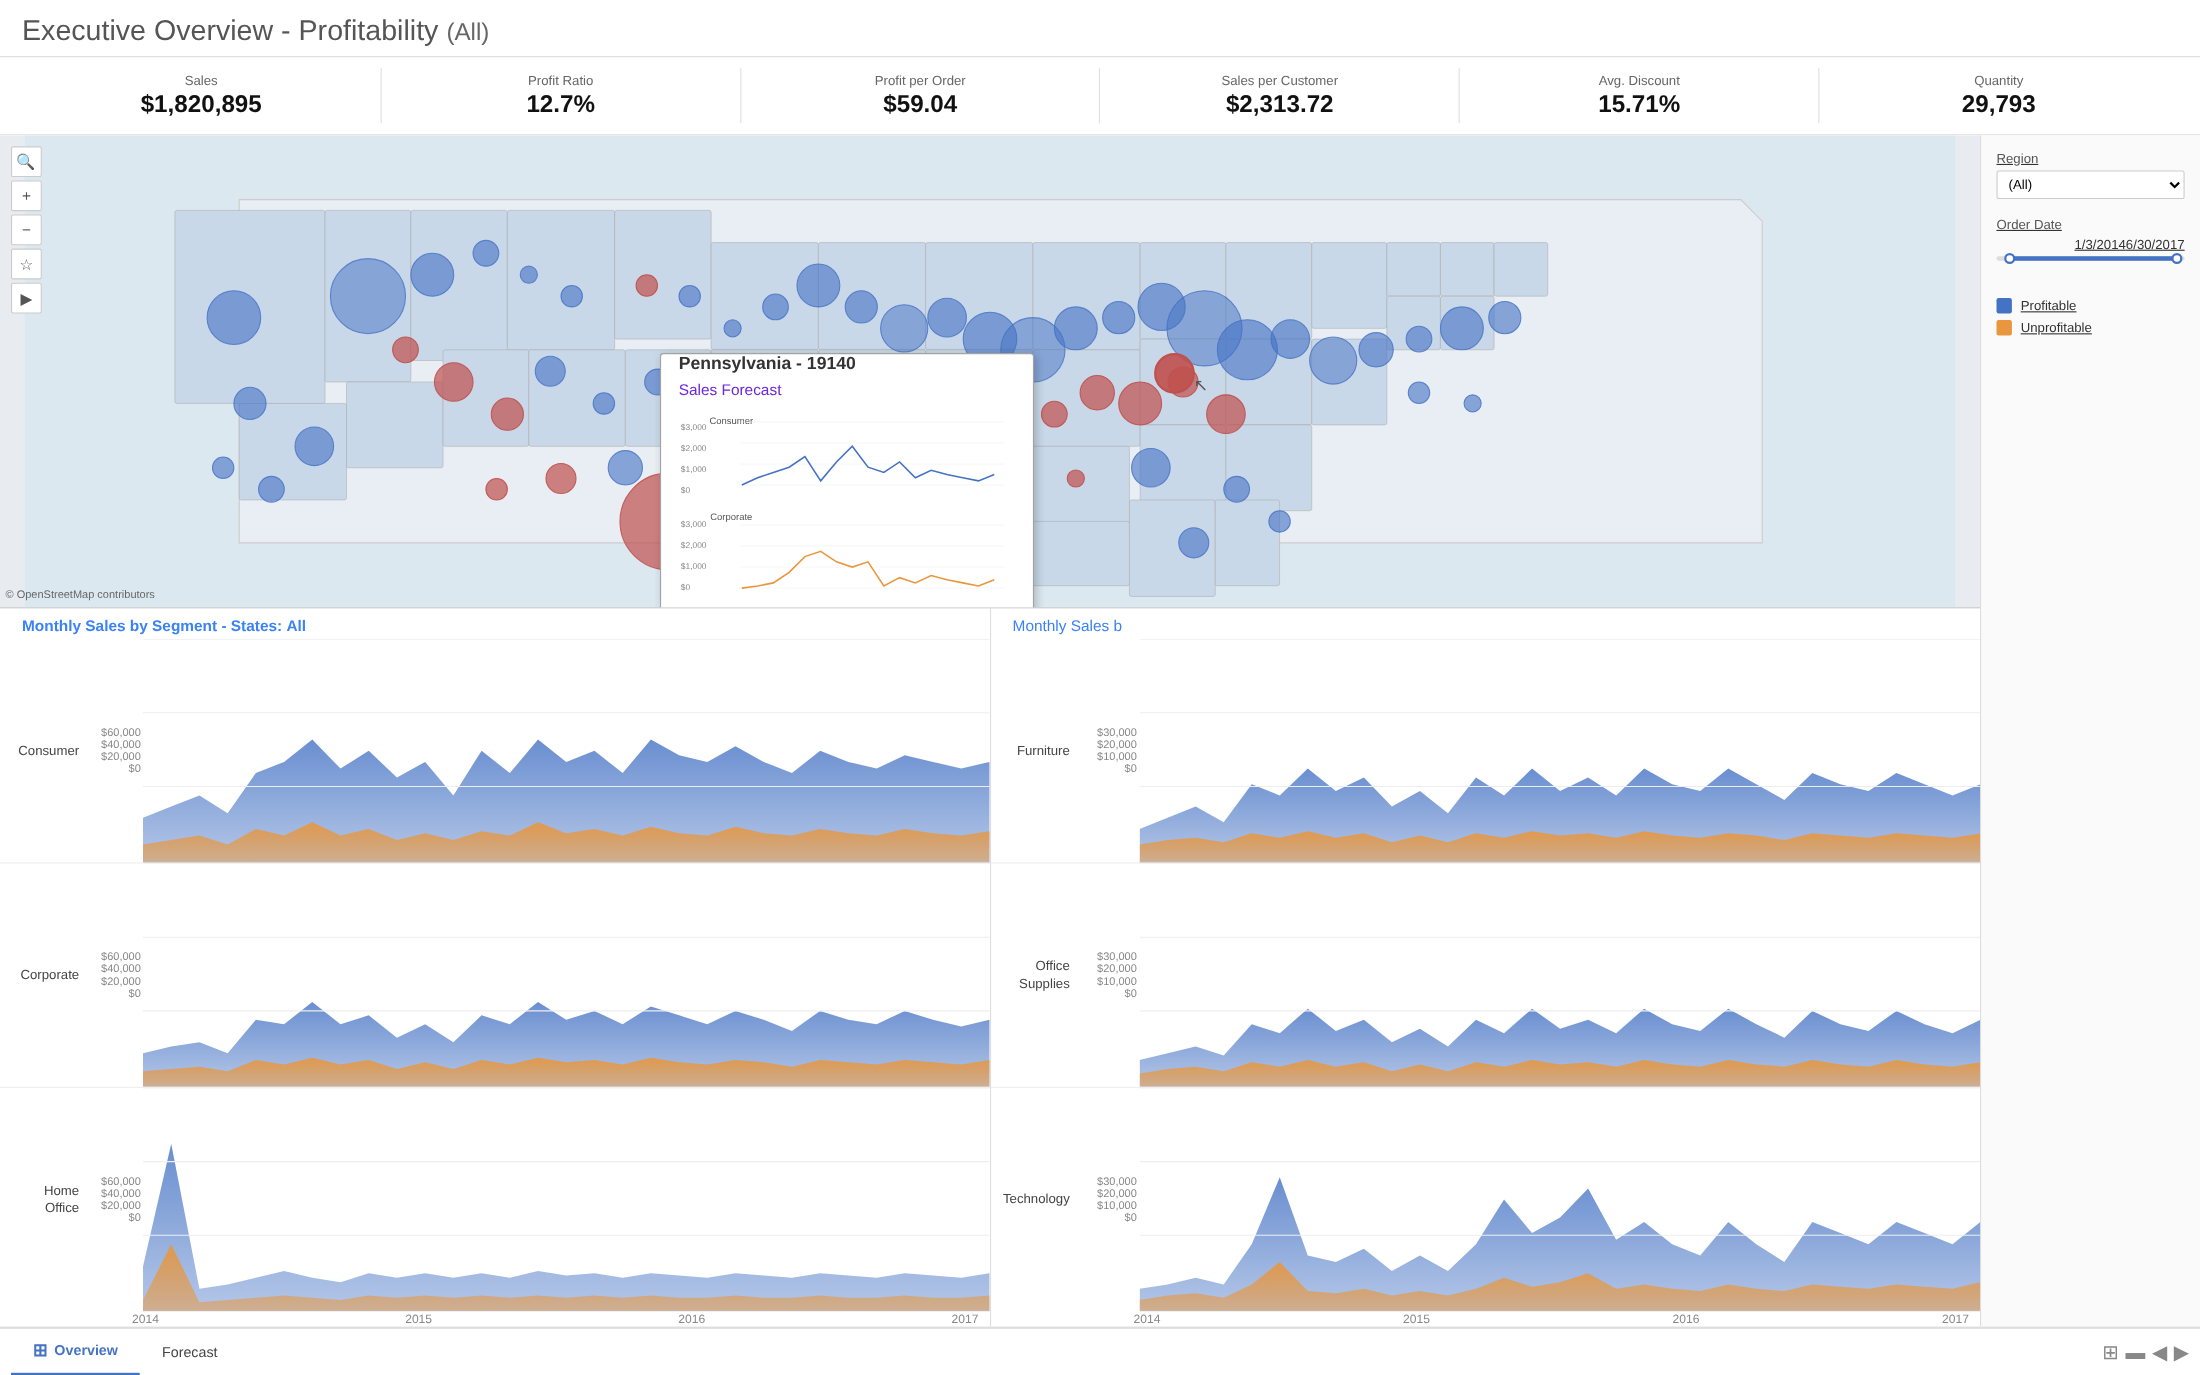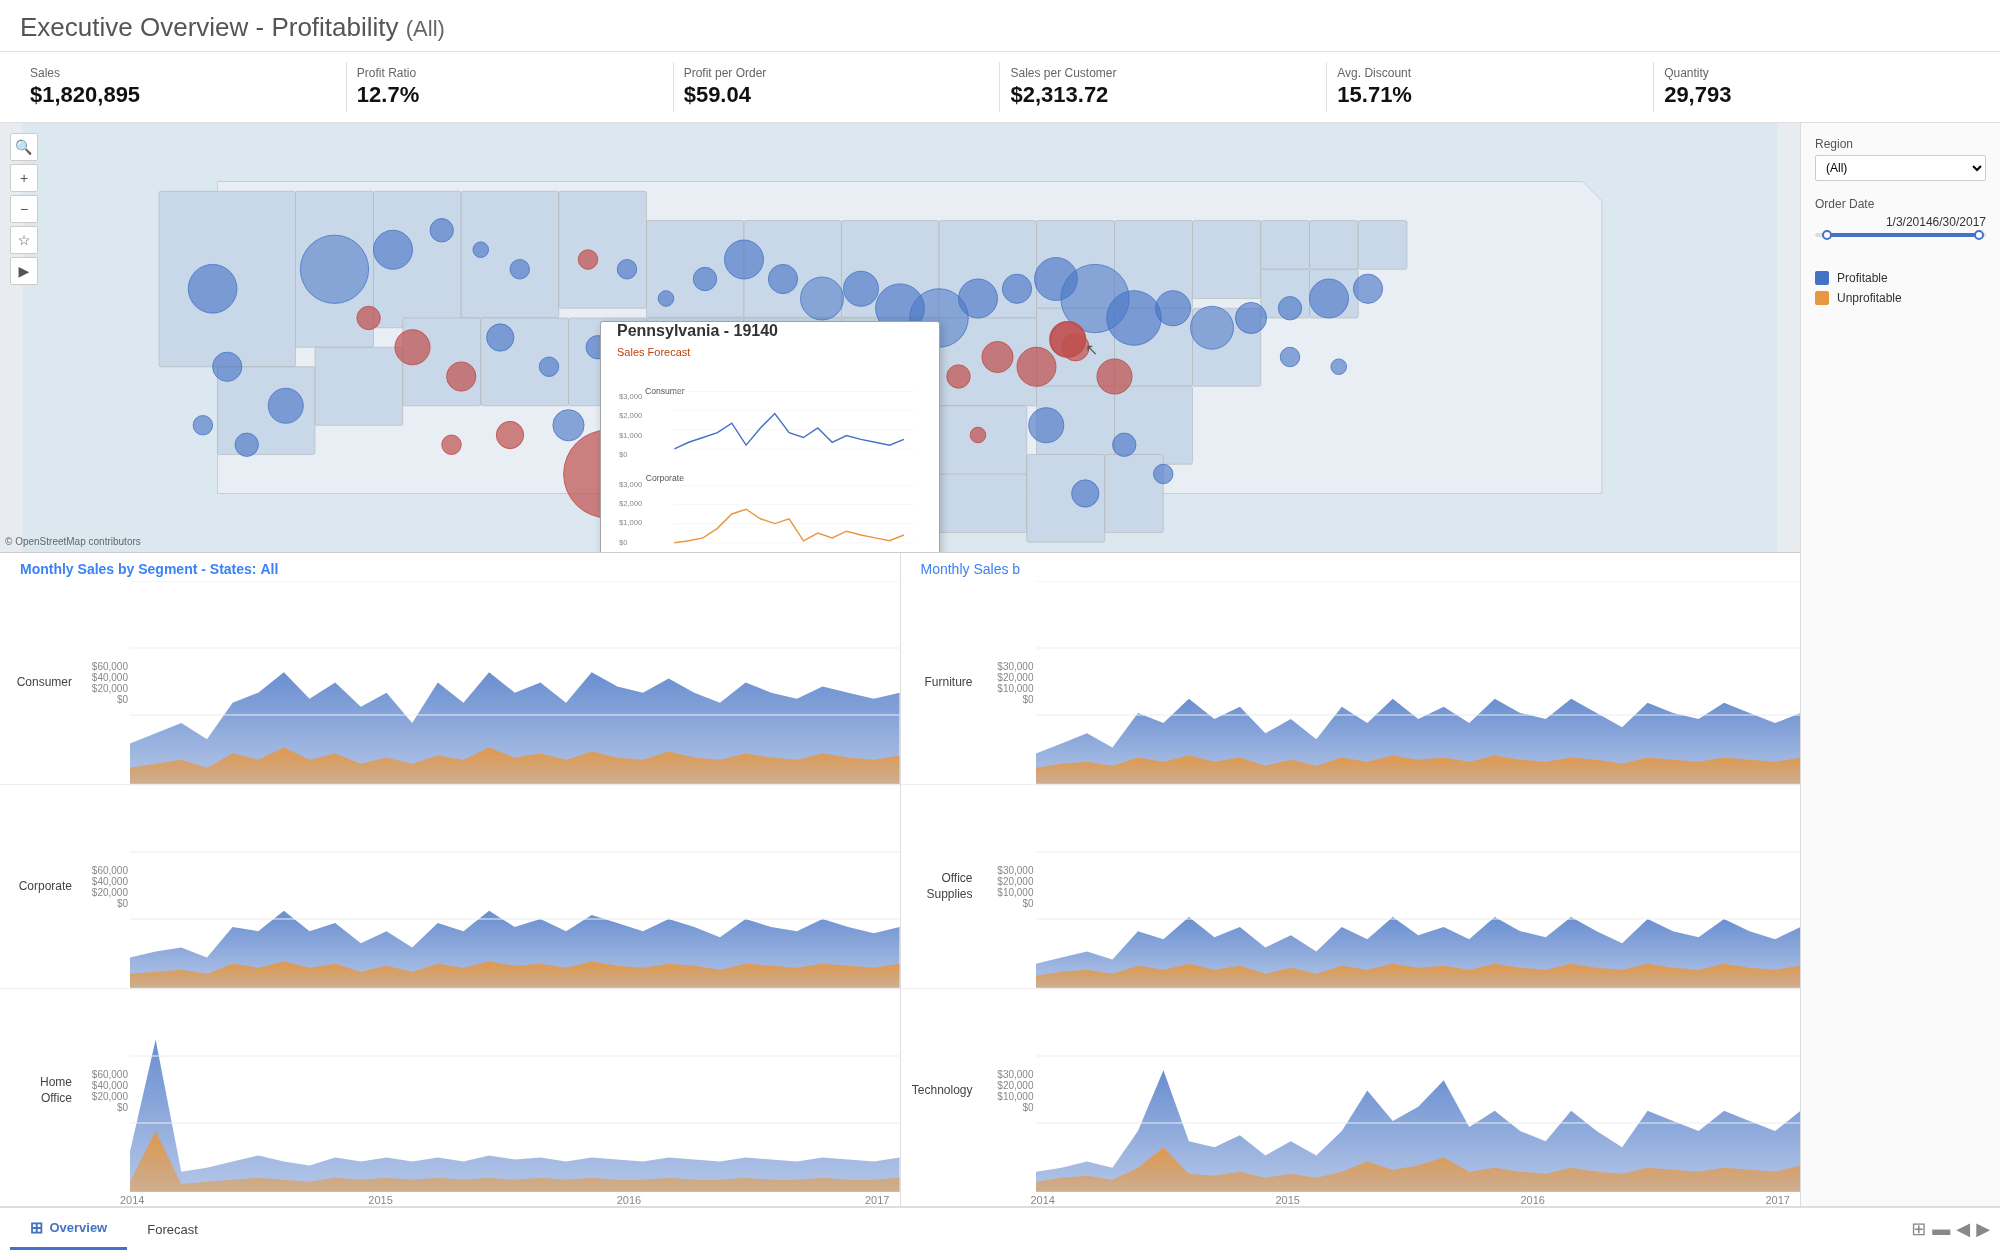--- a/index.html
+++ b/index.html
@@ -7,21 +7,21 @@
     
     .page { display: flex; flex-direction: column; height: 1250px; background: #fff; }
     
     
     .header { padding: 12px 20px 8px; border-bottom: 1px solid #ddd; }
     .header h1 { font-size: 26px; font-weight: 400; color: #222; }
     .header h1 span { font-weight: 300; color: #555; }
     
     
     .kpis { display: flex; padding: 10px 20px; border-bottom: 1px solid #e0e0e0; gap: 0; }
-    .kpi { flex: 1; text-align: left; border-right: 1px solid #e0e0e0; padding: 4px 10px; }
+    .kpi { flex: 1; text-align: center; border-right: 1px solid #e0e0e0; padding: 4px 10px; }
     .kpi:last-child { border-right: none; }
     .kpi-label { font-size: 12px; color: #666; margin-bottom: 2px; }
     .kpi-value { font-size: 22px; font-weight: 600; color: #111; }
     
     
     .main { display: flex; flex: 1; overflow: hidden; }
     
     
     .left-section { flex: 1; display: flex; flex-direction: column; }
     
@@ -30,38 +30,38 @@
     .map-controls { position: absolute; top: 10px; left: 10px; display: flex; flex-direction: column; gap: 3px; z-index: 10; }
     .map-btn { width: 28px; height: 28px; background: white; border: 1px solid #ccc; display: flex; align-items: center; justify-content: center; font-size: 14px; cursor: pointer; color: #555; border-radius: 2px; }
     .map-attribution { position: absolute; bottom: 5px; left: 5px; font-size: 10px; color: #666; }
     
     
     .map-svg { width: 100%; height: 100%; }
     
     
     .tooltip { position: absolute; top: 198px; left: 600px; background: white; border: 1px solid #a3a3a3; padding: 0 16px; border-radius: 3px; box-shadow: 2px 2px 8px rgba(0,0,0,0.2); z-index: 20; width: 340px; }
     .tooltip-title { font-size: 16px; font-weight: 600; margin-bottom: 6px; }
-    .tooltip-subtitle { font-size: 11px; color: #c2410c; margin-bottom: 16px; }
+    .tooltip-subtitle { font-size: 14px; color: #6d28d9; margin-bottom: 4px; }
     .tooltip-chart { width: 100%; height: 280px; }
     
     
     .bottom-charts { flex: 1; display: flex; }
     .bottom-left { flex: 1; border-right: 1px solid #ddd; display: flex; flex-direction: column; }
     .bottom-right { flex: 1; display: flex; flex-direction: column; }
     .chart-section-title { font-size: 14px; padding: 8px 20px 4px; color: #3b82f6; }
     .chart-section-title span { font-weight: 700; }
     
     .segment-charts { flex: 1; display: flex; flex-direction: column; }
     .segment-row { flex: 1; display: flex; align-items: center; border-bottom: 1px solid #eee; padding: 0 0 0 10px; }
     .segment-row:last-child { border-bottom: none; }
     .segment-label { font-size: 12px; color: #444; width: 70px; text-align: right; padding-right: 8px; line-height: 1.3; }
     .segment-chart { flex: 1; height: 100%; position: relative; }
     
     
-    .right-panel { width: 200px; background: #fafafa; border-left: 1px solid #ddd; padding: 14px; display: flex; flex-direction: column; gap: 16px; }
+    .right-panel { width: 200px; background: #fafafa; border-left: 1px solid #ddd; padding: 14px; display: flex; flex-direction: column; gap: 16px; text-decoration: underline; }
     .filter-group label { font-size: 12px; color: #555; display: block; margin-bottom: 4px; }
     .filter-select { width: 100%; padding: 4px 6px; border: 1px solid #ccc; border-radius: 2px; font-size: 12px; background: white; }
     .date-range { font-size: 12px; color: #333; margin-bottom: 4px; display: flex; justify-content: flex-end; }
     .slider-track { height: 4px; background: #ddd; border-radius: 2px; position: relative; margin: 4px 0 10px; }
     .slider-fill { position: absolute; left: 5%; right: 5%; height: 100%; background: #4472C4; border-radius: 2px; }
     .slider-thumb { position: absolute; width: 10px; height: 10px; background: white; border: 2px solid #4472C4; border-radius: 50%; top: -3px; }
     .legend { margin-top: 8px; }
     .legend-item { display: flex; align-items: center; gap: 8px; font-size: 12px; margin-bottom: 6px; }
     .legend-box { width: 14px; height: 14px; border-radius: 2px; }
     

